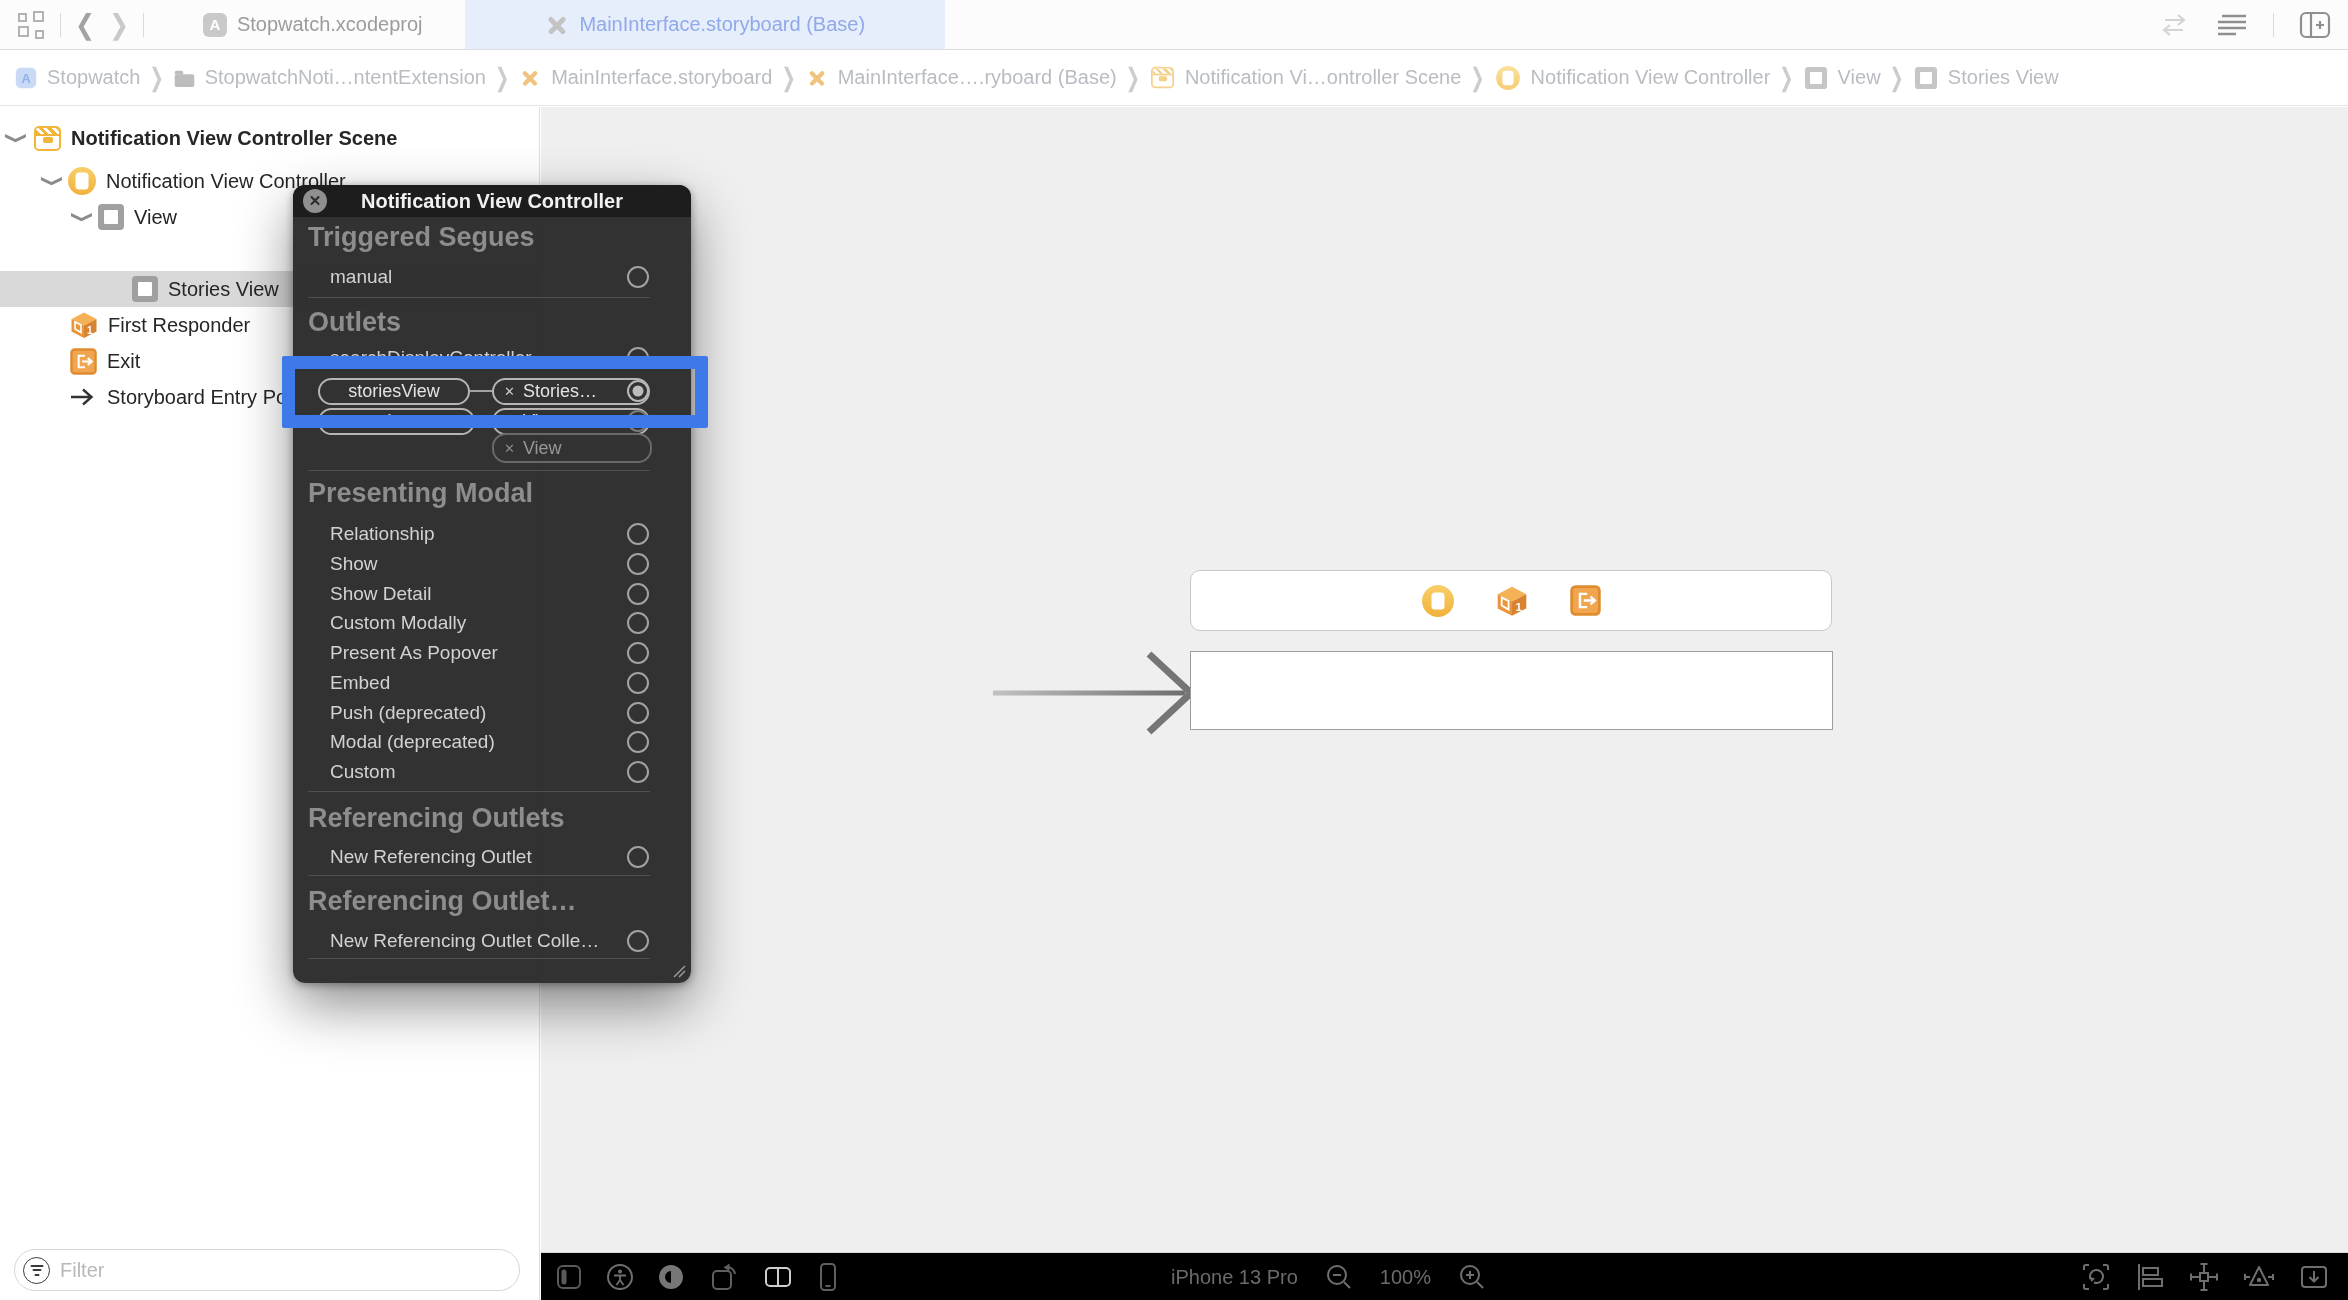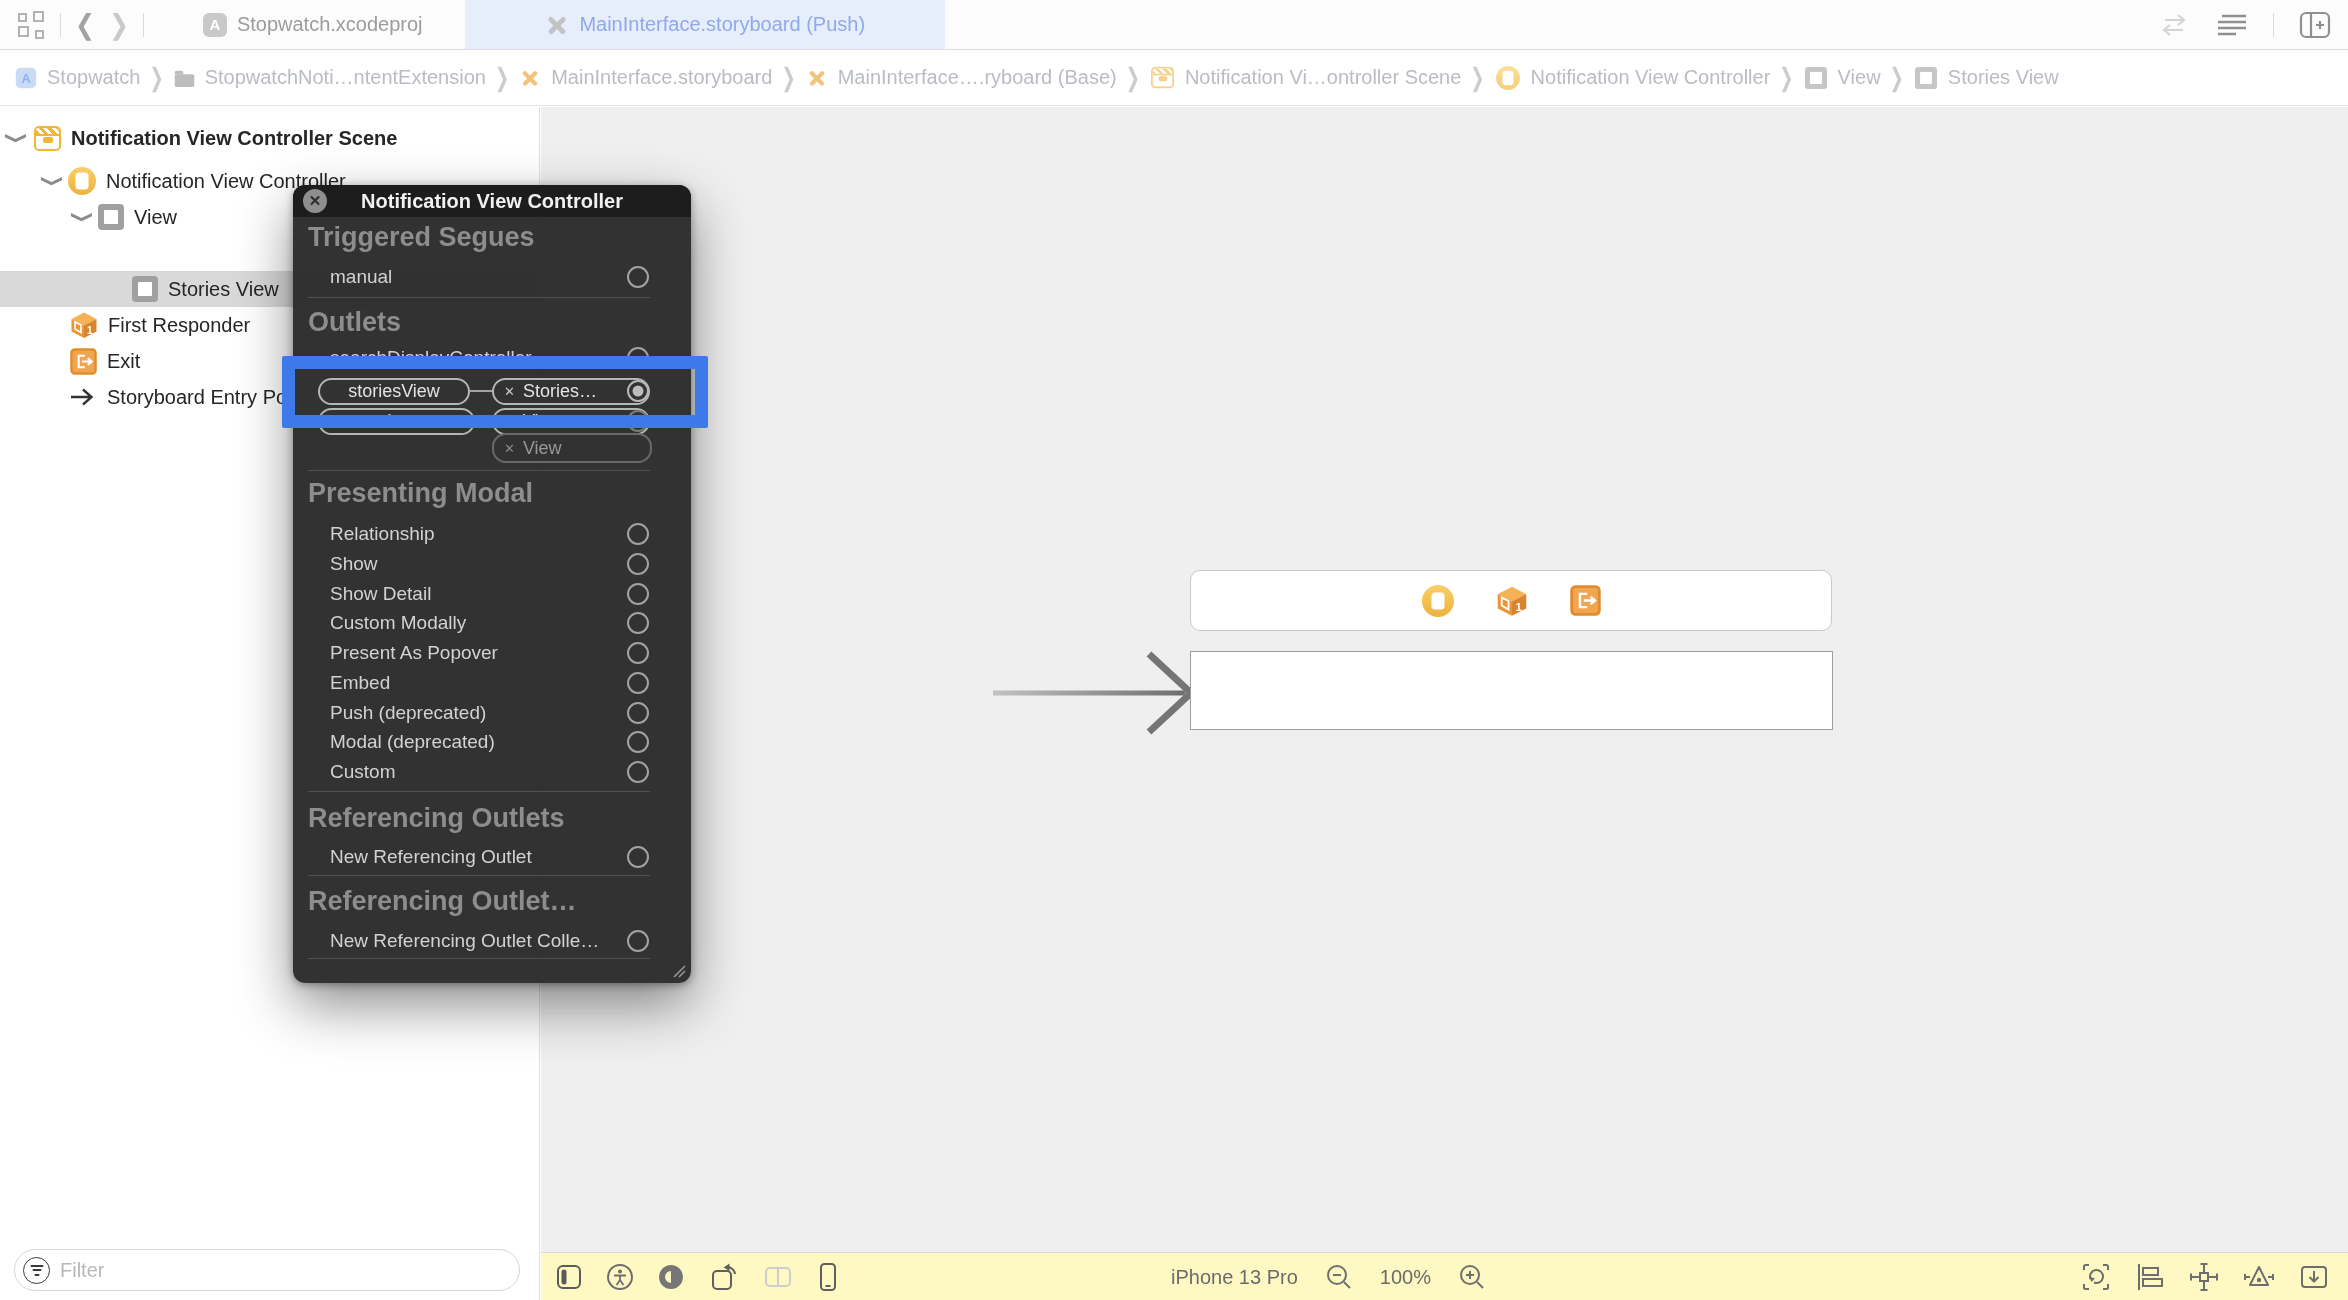--- a/index.html
+++ b/index.html
@@ -122,21 +122,21 @@
             background: #efefef; }
   .dock { position: absolute; left: 649px; top: 463px; width: 642px; height: 61px;
           background: #ffffff; border: 1.5px solid #c9c9c9; border-radius: 10px;
           display: flex; align-items: center; justify-content: center; gap: 42px; }
   .viewrect { position: absolute; left: 649px; top: 544px; width: 643px; height: 79px;
           background: #ffffff; border: 1.5px solid #9d9d9d; }
   .entryarrow { position: absolute; left: 450px; top: 540px; }
 
   
   .cbar { position: absolute; left: 541px; bottom: 0; width: 1807px; height: 48px;
-          background: #fef9c3; border-top: 1px solid #d9d9d9;
+          background: #000000; border-top: 1px solid #d9d9d9;
           display: flex; align-items: center; }
   .cbar-left { display: flex; align-items: center; gap: 21px; padding-left: 13px; }
   .devicectl { position: absolute; left: 630px; top: 0; height: 48px;
                display: flex; align-items: center; gap: 26px; }
   .devlabel { font-size: 20px; color: #6b6b6b; }
   .zoomlabel { font-size: 20px; color: #6b6b6b; }
   .cbar-right { position: absolute; right: 18px; top: 0; height: 48px;
                 display: flex; align-items: center; gap: 22px; }
 
   
@@ -197,21 +197,21 @@
     <span class="chev fwd">❯</span>
     <span class="vsep"></span>
   </div>
   <div class="tabs">
     <div class="tab t1">
       <span class="appicon">A</span>
       <span>Stopwatch.xcodeproj</span>
     </div>
     <div class="tab active">
       <span class="xcross"></span>
-      <span>MainInterface.storyboard (Push)</span>
+      <span>MainInterface.storyboard (Base)</span>
     </div>
   </div>
   <div class="tb-right">
     <svg width="34" height="30" viewBox="0 0 34 30">
       <path d="M8 10 H26 M21 5 l6 5 -6 5" fill="none" stroke="#d4d4d4" stroke-width="2.2"></path>
       <path d="M26 20 H8 M13 15 l-6 5 6 5" fill="none" stroke="#d4d4d4" stroke-width="2.2"></path>
     </svg>
     <svg width="34" height="30" viewBox="0 0 34 30">
       <path d="M7 6 H31 M3 12 H31 M3 18 H31 M3 24 H21" stroke="#8f8f8f" stroke-width="2.6"></path>
     </svg>

